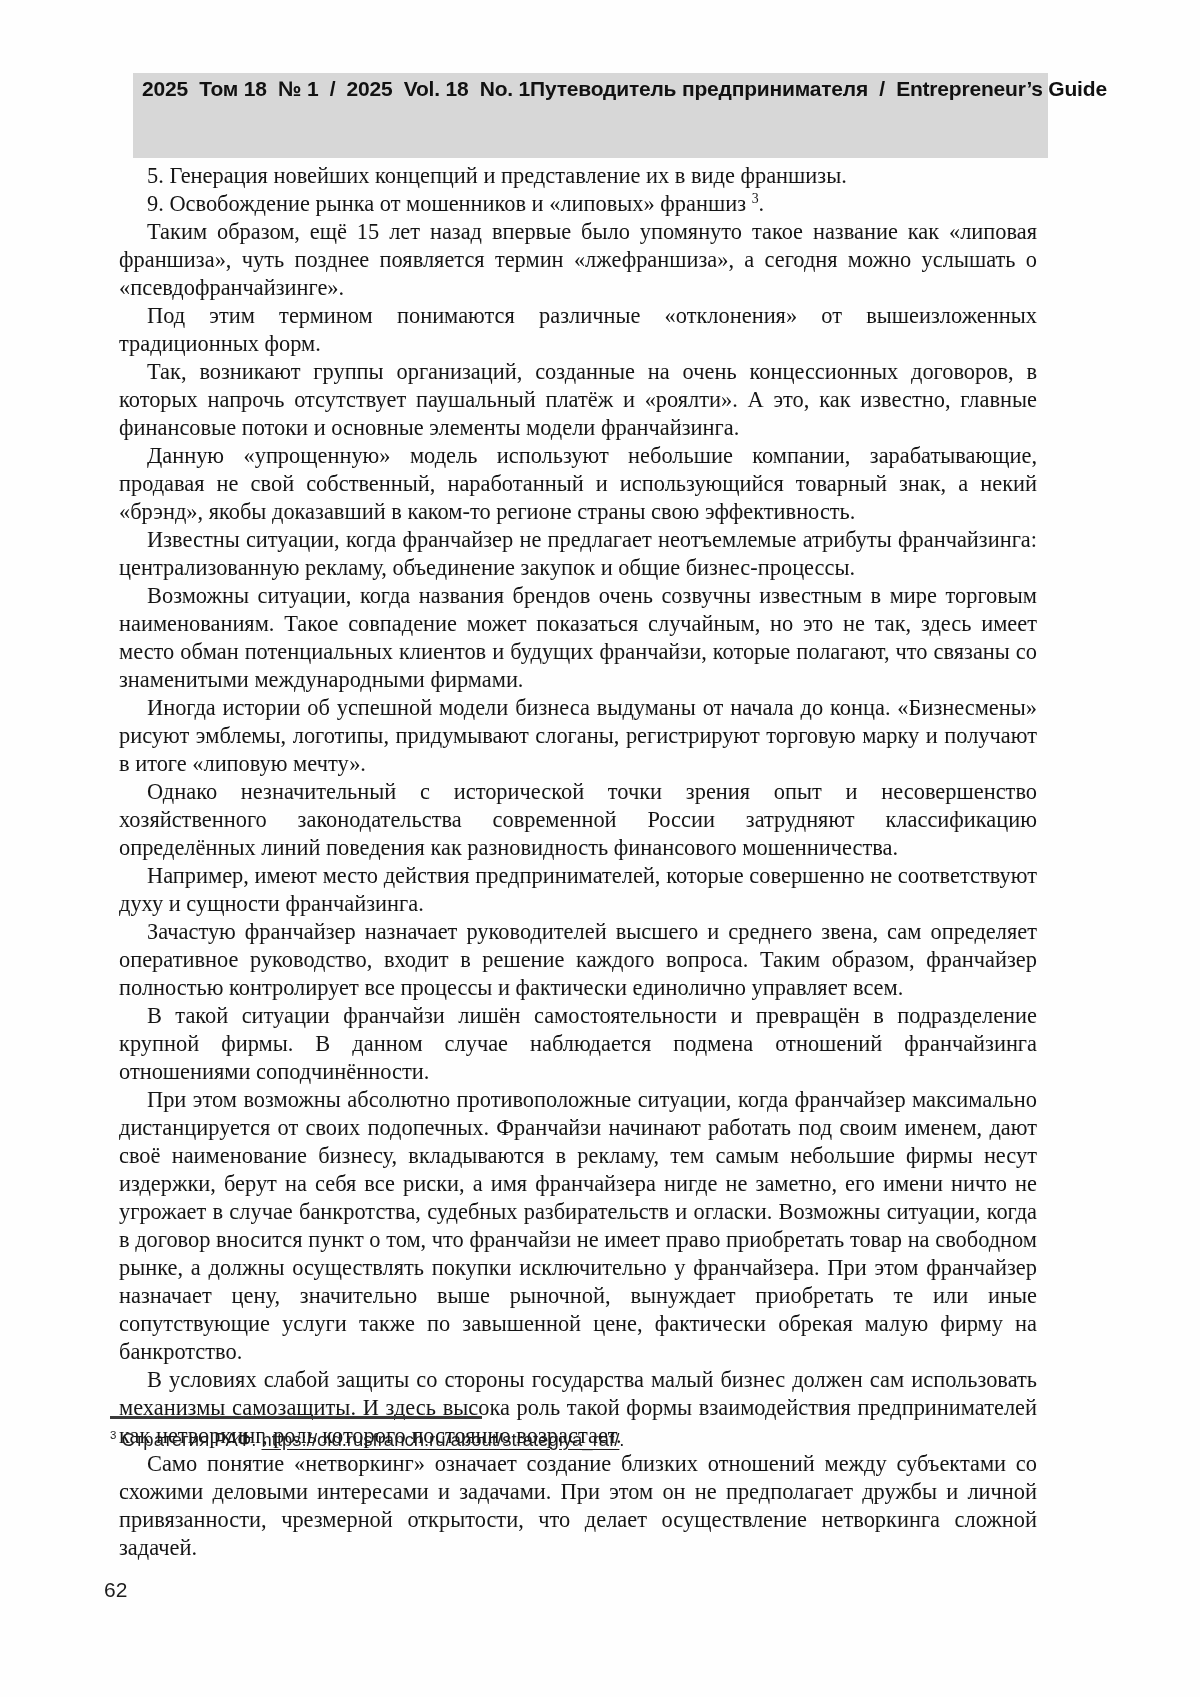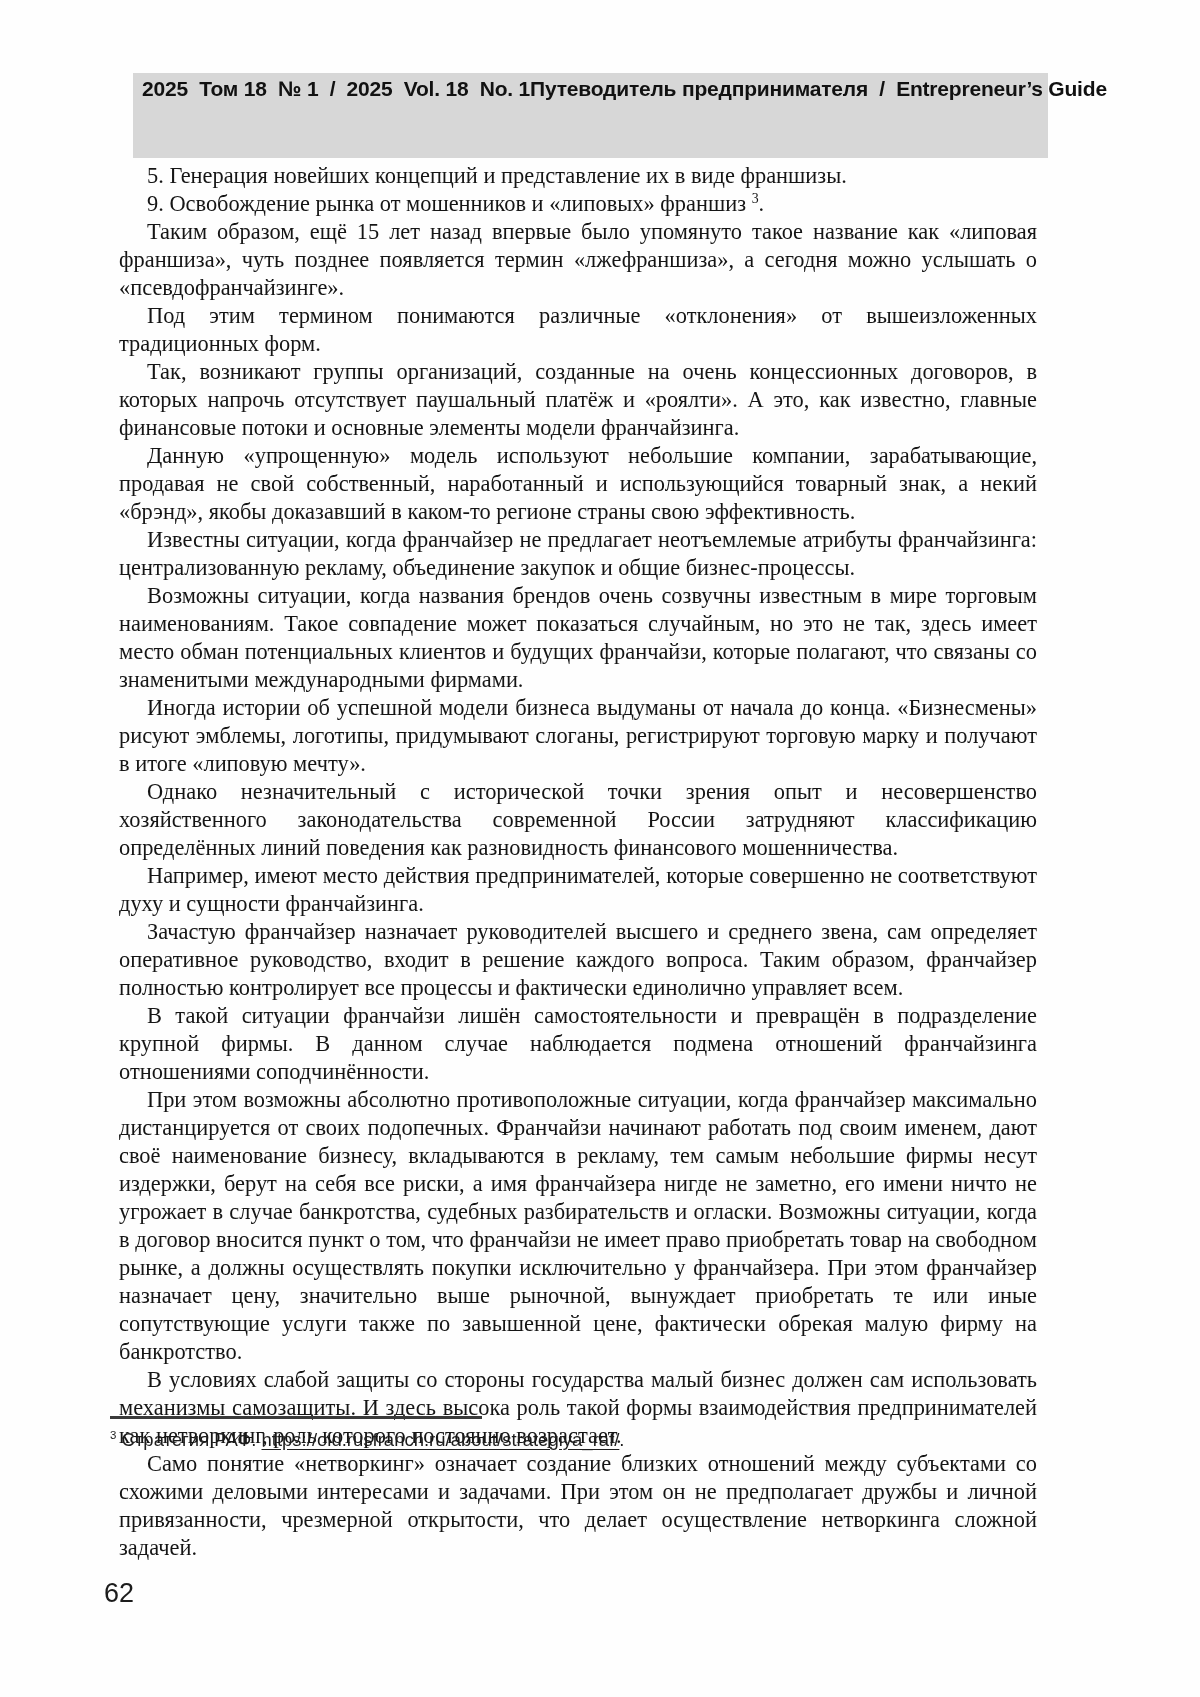--- a/index.html
+++ b/index.html
@@ -83,21 +83,21 @@
   .footnote-link {
     color: #1c1c1c;
     text-decoration: underline;
     text-underline-offset: 3px;
   }
   .page-number {
     position: absolute;
     left: 104px;
     top: 1578px;
     font-family: "Liberation Sans", sans-serif;
-    font-size: 27px;
+    font-size: 21px;
     color: #1c1c1c;
   }
 </style>
 </head>
 <body>
 
 <div class="page">
 
   <div class="header-band">
     <span>2025  Том 18  № 1  /  2025  Vol. 18  No. 1</span>

